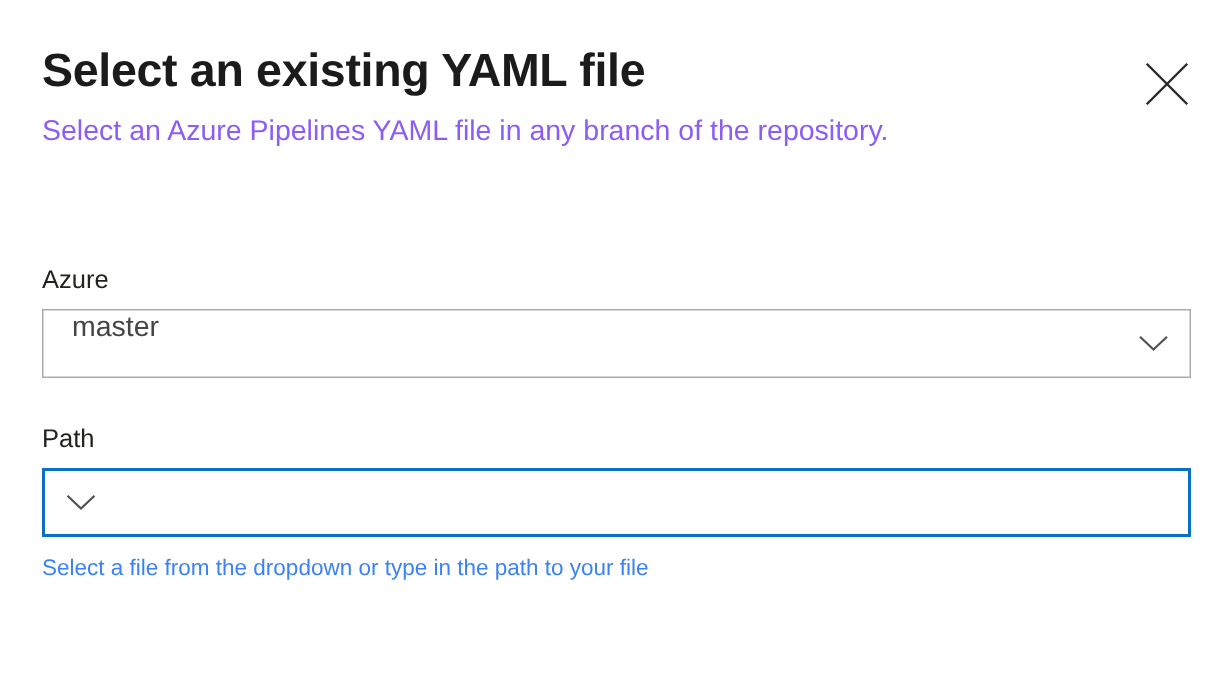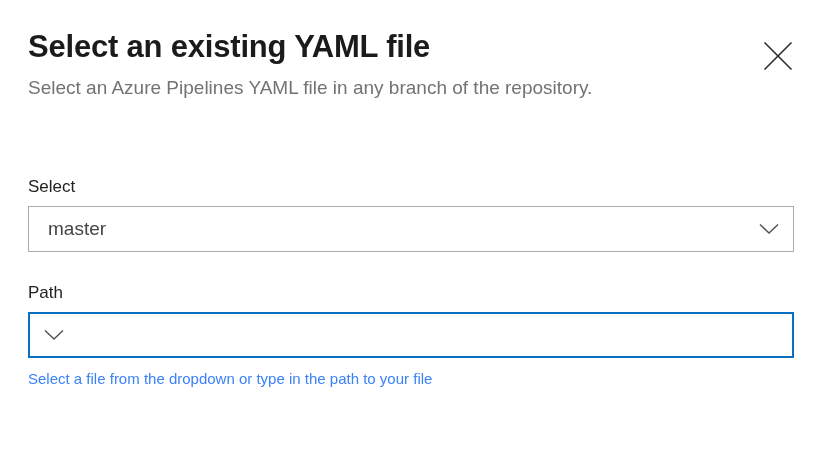--- a/index.html
+++ b/index.html
@@ -38,21 +38,21 @@
     color: #1b1b1b;
     letter-spacing: -0.2px;
     margin: 0;
     white-space: nowrap;
   }
   .dialog-subtitle {
     margin: 6px 0 0 0;
     font-size: 19px;
     line-height: 31px;
     font-weight: 400;
-    color: #737373;
+    color: #8b5cf6;
     max-width: 606px;
   }
 
   
   .close-button {
     position: absolute;
     right: 16px;
     top: 30px;
     width: 52px;
     height: 52px;
@@ -84,21 +84,20 @@
   .field-label {
     display: block;
     font-size: 17px;
     line-height: 24px;
     color: #24221f;
     margin-bottom: 7px;
   }
   .combobox {
     position: relative;
     display: flex;
-    align-items: center;
     height: 46px;
     box-sizing: border-box;
     background: #ffffff;
     border: 1px solid #adabaa;
     cursor: text;
   }
   .combobox.focused {
     border: 2px solid #0b6fc2;
   }
   .combobox-value {
@@ -147,21 +146,21 @@
       <svg width="30" height="30" viewBox="0 0 30 30" aria-hidden="true">
         <line x1="1.5" y1="1.5" x2="28.5" y2="28.5" stroke="#2b2a28" stroke-width="1.6"></line>
         <line x1="28.5" y1="1.5" x2="1.5" y2="28.5" stroke="#2b2a28" stroke-width="1.6"></line>
       </svg>
     </span>
   </button>
 
   <div class="form">
 
     <div class="field">
-      <label class="field-label">Select</label>
+      <label class="field-label">Azure</label>
       <div class="combobox">
         <span class="combobox-value">master</span>
         <span class="combobox-caret">
           <span>
             <svg width="22" height="14" viewBox="0 0 22 14" aria-hidden="true">
               <polyline points="2,2.5 11,11 20,2.5" fill="none" stroke="#54534f" stroke-width="1.5"></polyline>
             </svg>
           </span>
         </span>
       </div>

